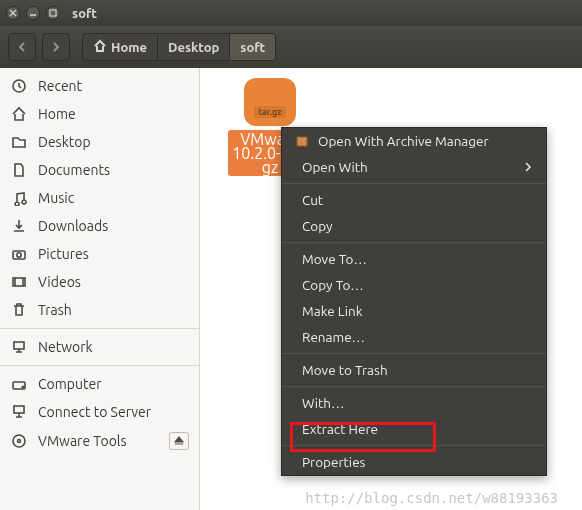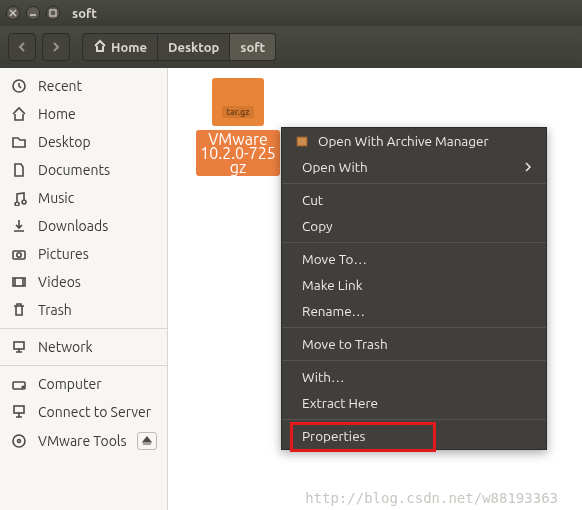--- a/index.html
+++ b/index.html
@@ -17,31 +17,31 @@
   .nav-btn svg{stroke:#98948c;fill:none;stroke-width:2}
   .pathbar { display:flex; margin-left:6px; }
   .path-seg { height:28px; display:flex; align-items:center; gap:4px; padding:0 10px; border:1px solid #2e2c28; border-left:none; background:#44423c; color:#d9d5cf; font-size:13px; font-weight:600; }
   .path-seg:first-child { border-left:1px solid #2e2c28; border-radius:4px 0 0 4px; }
   .path-seg:last-child { border-radius:0 4px 4px 0; }
   .path-seg.active { background:#5a574f; }
   .path-seg .ic svg{stroke:#d9d5cf;fill:none;stroke-width:2}
 
   
   .body { display:flex; height:calc(510px - 26px - 42px); }
-  .sidebar { width:168px; border-right:1px solid #dad6d0; background:#f7f6f4; padding-top:4px; display:flex; flex-direction:column; }
+  .sidebar { width:200px; border-right:1px solid #dad6d0; background:#f7f6f4; padding-top:4px; display:flex; flex-direction:column; }
   .side-item { display:flex; align-items:center; gap:10px; padding:6px 10px; color:#3d3b38; font-size:14px; }
   .side-item .ic { width:18px; display:flex; justify-content:center; }
   .side-item .ic svg{stroke:#4c4a46;fill:none;stroke-width:1.6}
   .side-sep { height:1px; background:#dad6d0; margin:4px 0; }
   .eject { margin-left:auto; width:20px; height:18px; border:1px solid #bfbab2; border-radius:3px; display:flex; align-items:center; justify-content:center; }
   .eject svg{stroke:#4c4a46;fill:#4c4a46}
 
   .content { flex:1; background:#fff; position:relative; }
   .file { position:absolute; left:28px; top:10px; width:84px; text-align:center; }
-  .file-icon { width:52px; height:48px; margin:0 auto 4px; background:#e88437; border-radius:3px; position:relative; display:flex; align-items:flex-end; justify-content:center; }
+  .file-icon { width:52px; height:48px; margin:0 auto 4px; background:#e88437; border-radius:12px; position:relative; display:flex; align-items:flex-end; justify-content:center; }
   .file-icon .band { font-size:9px; color:#7a4417; font-weight:700; margin-bottom:8px; background:#d4772f; padding:1px 4px; border-radius:2px; }
   .file-label { background:#ea7e3f; color:#fff; font-size:16px; line-height:14px; padding:2px 4px; border-radius:3px; display:inline-block; }
 
   
   .ctx { position:absolute; left:281px; top:127px; width:266px; background:#403f3b; color:#eceae6; font-size:13.5px; box-shadow:0 3px 10px rgba(0,0,0,.35); border:1px solid #2b2a27; }
   .ctx-item { display:flex; align-items:center; padding:5px 14px 5px 12px; gap:8px; }
   .ctx-item .mic { width:16px; display:flex; justify-content:center; }
   .ctx-item .arrow { margin-left:auto; }
   .ctx-item.pad { padding-left:20px;justify-content:space-between; }
   .ctx-sep { height:1px; background:#55534d; margin:3px 0; }
@@ -254,20 +254,23 @@
       <span>Cut</span>
     </div>
   <div class="ctx-item pad">
       <span>Copy</span>
     </div>
   <div class="ctx-sep"></div>
   <div class="ctx-item pad">
       <span>Move To…</span>
     </div>
   <div class="ctx-item pad">
+      <span>Copy To…</span>
+    </div>
+  <div class="ctx-item pad">
       <span>Make Link</span>
     </div>
   <div class="ctx-item pad">
       <span>Rename…</span>
     </div>
   <div class="ctx-sep"></div>
   <div class="ctx-item pad">
       <span>Move to Trash</span>
     </div>
   <div class="ctx-sep"></div>

